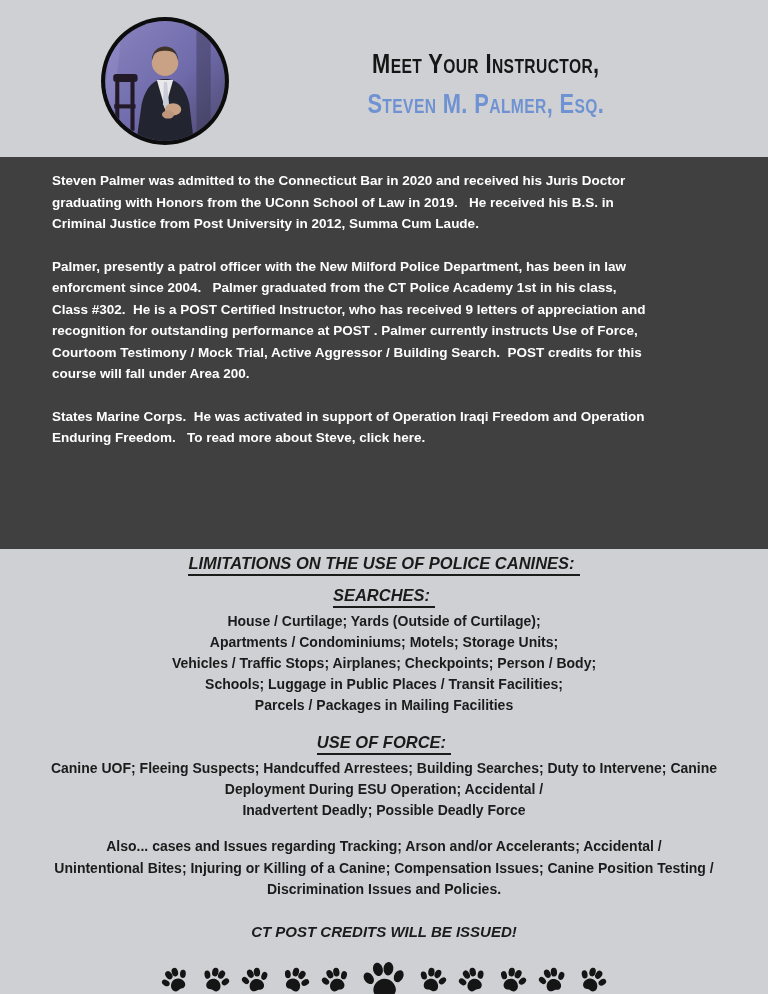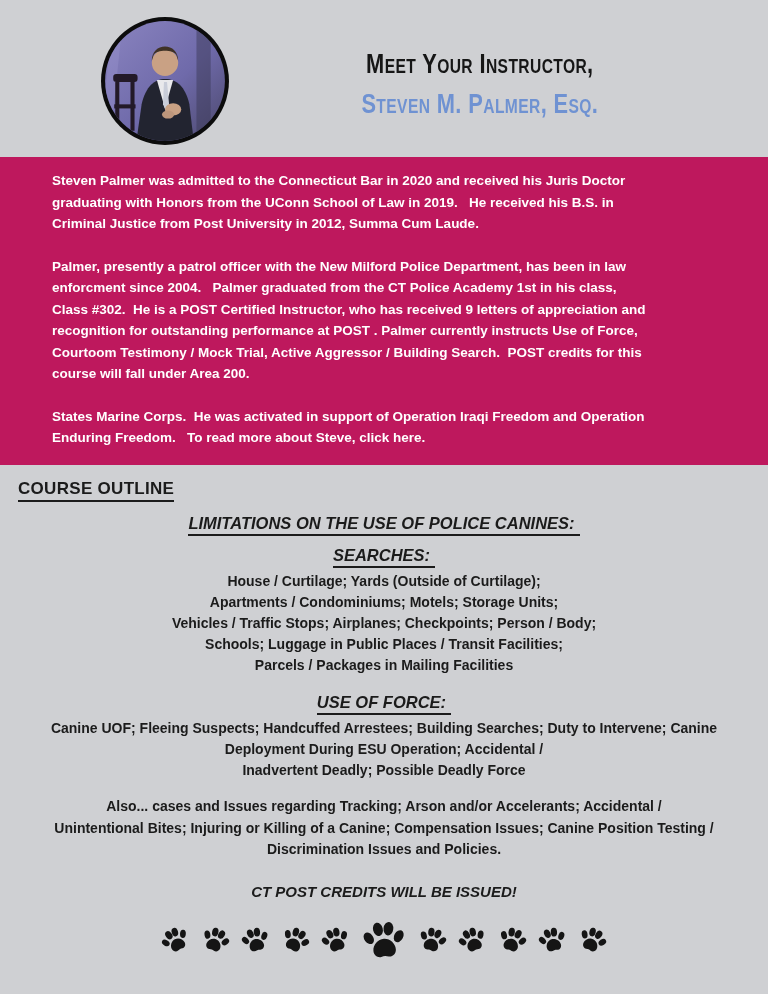--- a/index.html
+++ b/index.html
@@ -4,45 +4,45 @@
 <style>
   html,body{margin:0;padding:0;background:#b5b6b9;}
   .page{
     width:768px;height:994px;position:relative;overflow:hidden;
     background:#cfd0d3;
     font-family:"Liberation Sans",sans-serif;
   }
   
   .hdr{position:relative;height:157px;}
   .photo{position:absolute;left:99px;top:15px;width:132px;height:132px;}
-  .titles{position:absolute;left:225px;top:46px;width:510px;text-align:center;}
+  .titles{position:absolute;left:231px;top:46px;width:510px;text-align:center;}
   .tline{line-height:36px;}
   .t1,.t2{
     display:inline-block;font-weight:bold;font-variant:small-caps;
     font-size:28px;letter-spacing:.5px;white-space:nowrap;
     transform:scaleX(.78);transform-origin:50% 50%;color:#161616;
   }
   .t2{color:#6f92d2;}
   
   .bio{
-    background:#be185d;height:308px;box-sizing:border-box;
+    background:#404040;height:392px;box-sizing:border-box;
     padding:13px 46px 0 52px;color:#fff;font-weight:bold;
     font-size:13.5px;line-height:21.5px;
   }
   .bio p{margin:0 0 21px;}
   .pre{white-space:pre-wrap;}
   .bioline{white-space:pre-wrap;}
   .biolink{color:#fff;text-decoration:none;cursor:pointer;}
   
   .outline{color:#1b1b1b;font-weight:bold;}
   .co-h{margin:14px 0 0 18px;font-size:17px;letter-spacing:.3px;}
   .u{border-bottom:2.5px solid #1b1b1b;padding-bottom:1px;display:inline-block;}
   .sec-h{text-align:center;font-size:16.5px;font-style:italic;margin:0;}
   .u-i{border-bottom:2px solid #1b1b1b;padding:0 5px 1px 0;display:inline-block;}
-  .m-lim{margin-top:12px;}
+  .m-lim{margin-top:5px;}
   .m-sea{margin-top:10px;}
   .m-uof{margin-top:17px;}
   .center{
     text-align:center;font-size:14px;line-height:21px;
     white-space:pre-wrap;margin-top:3px;padding:0 12px;
   }
   .also{
     text-align:center;font-size:14px;line-height:21.5px;
     margin-top:15px;padding:0 12px;
   }
@@ -134,21 +134,20 @@
 Courtoom Testimony / Mock Trial, Active Aggressor / Building Search.  POST credits for this
 course will fall under Area 200.</p>
     <p>
       <span class="bioline" style="display:block">States Marine Corps.  He was activated in support of Operation Iraqi Freedom and Operation</span>
       <span class="bioline" style="display:block"><span>Enduring Freedom.   To read more about Steve, </span><a class="biolink">click here.</a></span>
     </p>
   </section>
 
   <section class="outline">
 
-    <h2 class="co-h"><span class="u">COURSE OUTLINE</span></h2>
 
     <h3 class="sec-h m-lim"><span class="u-i">LIMITATIONS ON THE USE OF POLICE CANINES:</span></h3>
 
     <h3 class="sec-h m-sea"><span class="u-i">SEARCHES:</span></h3>
     <div class="center">House / Curtilage; Yards (Outside of Curtilage);
 Apartments / Condominiums; Motels; Storage Units;
 Vehicles / Traffic Stops; Airplanes; Checkpoints; Person / Body;
 Schools; Luggage in Public Places / Transit Facilities;
 Parcels / Packages in Mailing Facilities</div>
 

